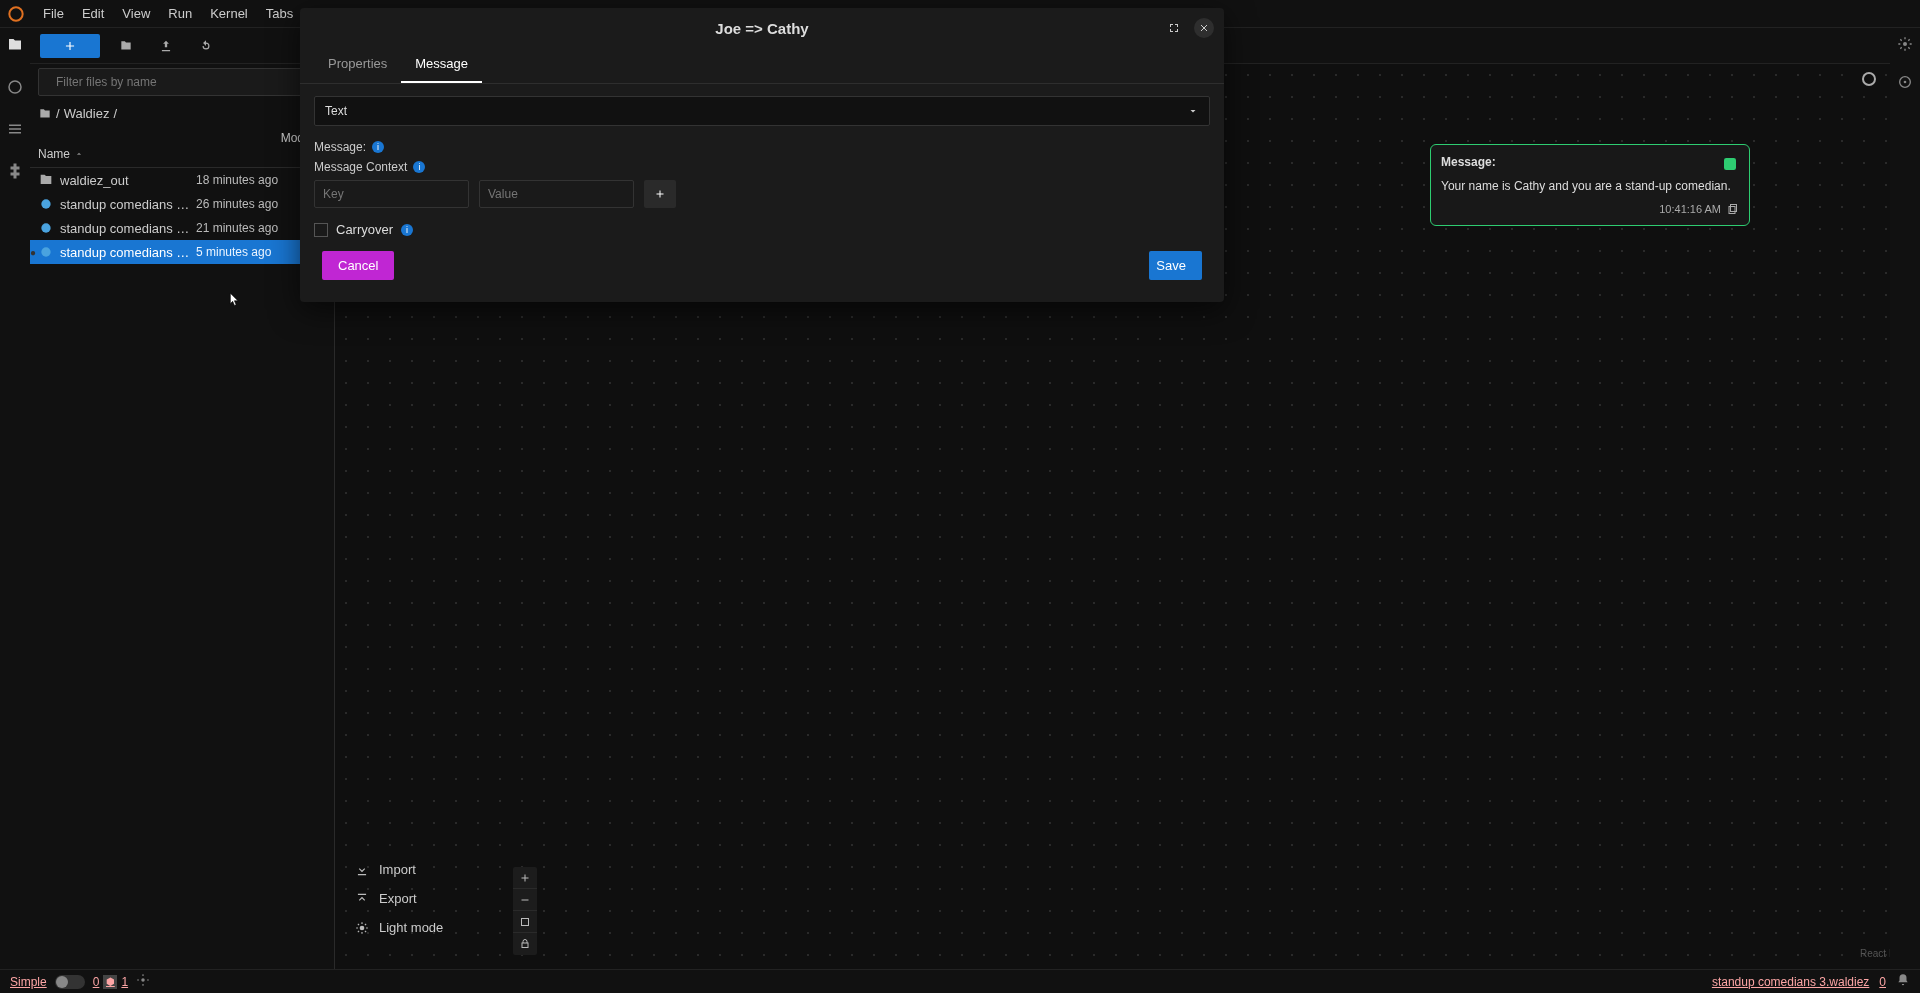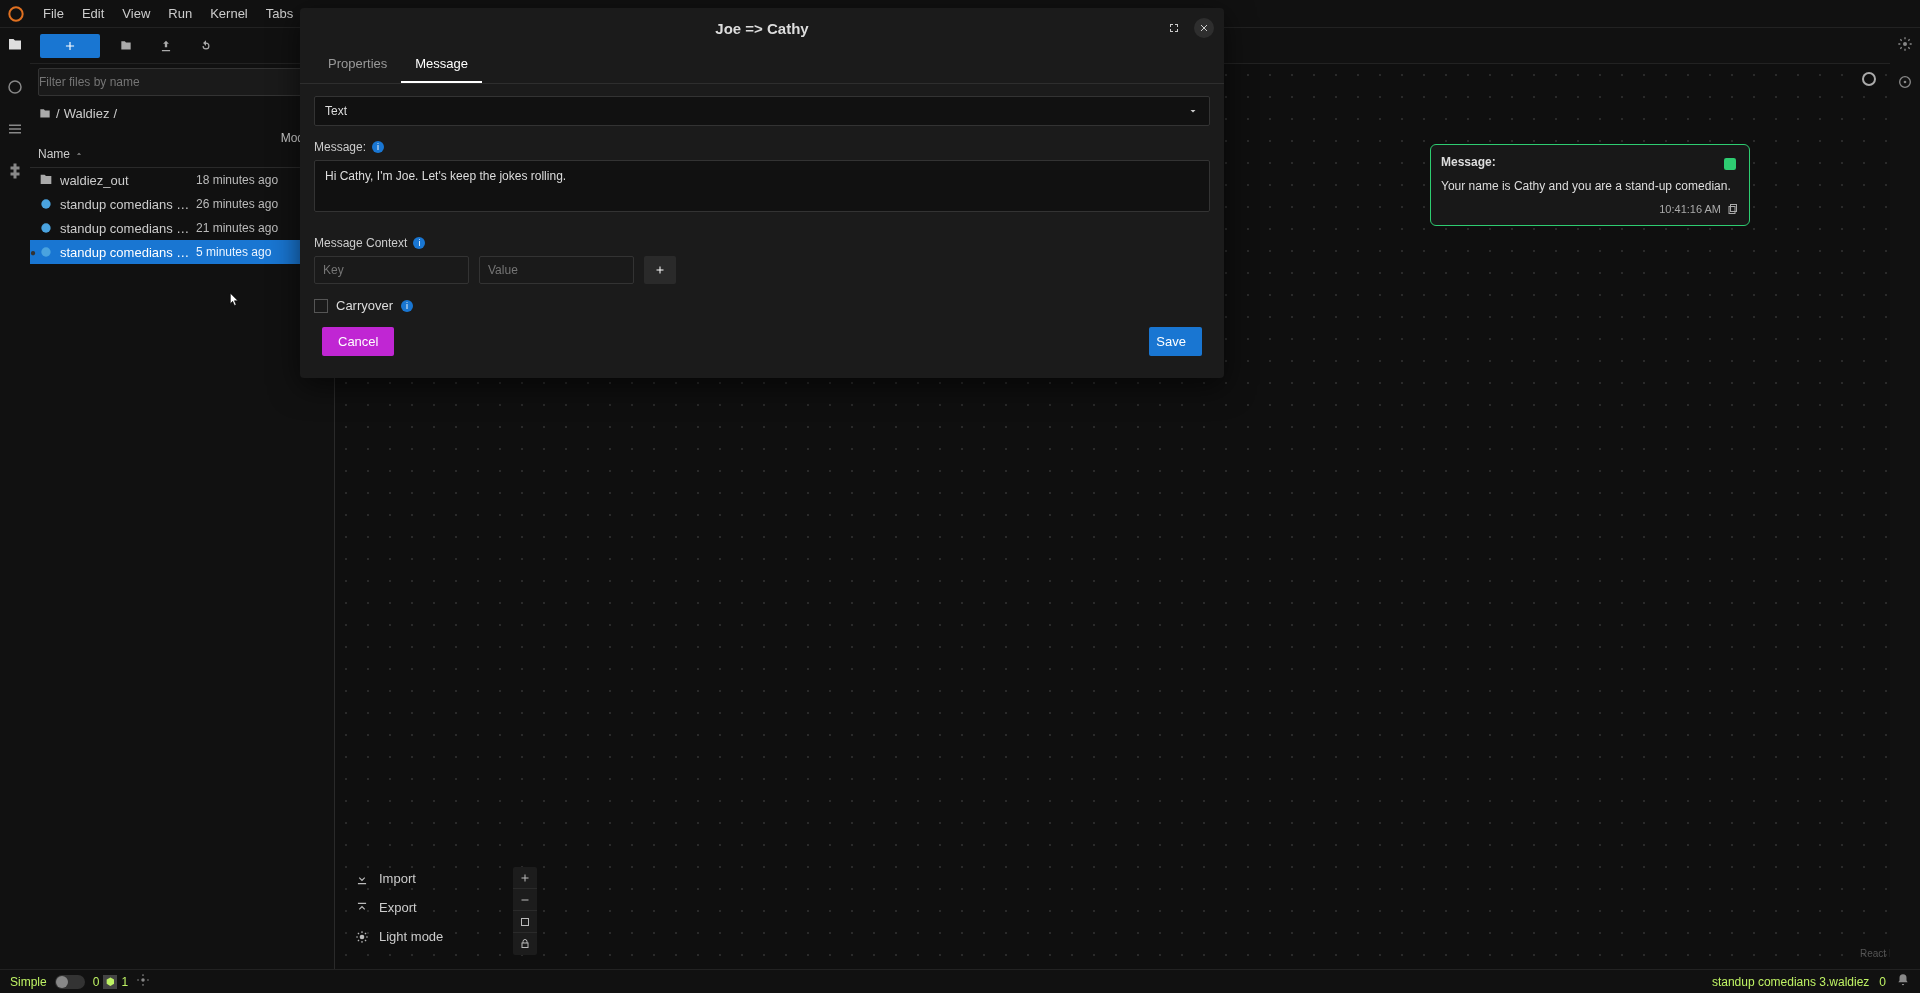--- a/index.html
+++ b/index.html
@@ -17,21 +17,21 @@
 .left-rail .active svg { fill: #ddd; }
 
 .toolbar .add-btn { width: 60px; height: 24px; background: #1976d2; border-radius: 2px; display:flex; align-items:center; justify-content:center; cursor:pointer; margin-left: 34px; }
 .toolbar .t-icon { width: 28px; height:24px; display:flex; align-items:center; justify-content:center; margin-left: 12px; cursor:pointer; }
 .toolbar svg { width:14px; height:14px; fill:#aaa; }
 
 
 .main-row { display:flex; height: calc(100% - 64px - 24px); }
 .sidebar { width: 335px; background: #111111; border-right: 1px solid #2a2a2a; display:flex; flex-direction:column; }
 .filter { margin: 4px 8px 6px 38px; position:relative; }
-.filter input { width: 100%; height: 28px; background: #1a1a1a; border: 1px solid #333; border-radius: 2px; padding: 0 28px 0 0; color: #ccc; font-size: 12px; }
+.filter input { width: 100%; height: 28px; background: #1a1a1a; border: 1px solid #333; border-radius: 2px; padding: 0 28px 0 17px; color: #ccc; font-size: 12px; }
 .filter .srch { position:absolute; right:8px; top:6px; }
 .filter .srch svg { width:14px; height:14px; fill:#888; }
 .breadcrumb { padding: 4px 8px 4px 38px; font-size:13px; color:#ccc; display:flex; align-items:center; gap:4px; }
 .breadcrumb svg { width:14px; height:14px; fill:#aaa; }
 .file-header { display:flex; padding: 6px 8px 6px 38px; font-size:12px; color:#ccc; border-bottom:1px solid #2a2a2a; }
 .file-header .col-name { flex:1; display:flex; align-items:center; gap:4px;margin-top:16px;}
 .file-header .col-mod { width:110px; text-align:right; }
 .file-list { flex:1; overflow:auto; }
 .file-row { display:flex; align-items:center; padding: 4px 8px 4px 30px; font-size:13px; color:#ccc; cursor:pointer; }
 .file-row .bullet { width:6px; text-align:center; color:#333; font-size:10px; margin-right:2px;}
@@ -42,35 +42,35 @@
 .file-row.selected .f-mod { color:#eaf4ff; }
 
 .canvas-wrap { flex:1; position:relative; background:#0f0f0f; }
 .canvas-dots { position:absolute; inset:0; background-image: radial-gradient(#2a2a2a 1px, transparent 1px); background-size: 22px 22px; background-position: 0 0; }
 .canvas-node { position:absolute; right:170px; top:80px; width:320px; background:#181818; border:1px solid #2ecc71; border-radius:6px; padding:10px; color:#ddd; font-size:12px;}
 .canvas-node .node-title { font-weight:600; margin-bottom:6px; display:flex; justify-content:space-between; align-items:flex-start;}
 .canvas-node .chip { width:18px;height:18px; }
 .canvas-node .timestamp { margin-top:10px; color:#aaa; font-size:11px; display:flex; justify-content:flex-end; gap:6px; align-items:center;}
 .reactflow-attr { position:absolute; right:10px; bottom:10px; font-size:10px; color:#555;}
 
-.canvas-sidebar { position:absolute; left:10px; bottom:18px; width:160px; background:transparent;text-align:center; }
+.canvas-sidebar { position:absolute; left:10px; bottom:27px; width:160px; background:transparent;text-align:center; }
 .canvas-sidebar .row { display:flex; align-items:center; gap:10px; padding:7px 10px; font-size:13px; color:#ccc; cursor:pointer; }
 .canvas-sidebar svg { width:14px;height:14px; fill:#bbb; }
 .canvas-controls { position:absolute; left:178px; bottom:14px; width:24px; background:#1c1c1c; border-radius:2px; display:flex; flex-direction:column; }
 .canvas-controls .cc { height:22px; display:flex; align-items:center; justify-content:center; border-bottom:1px solid #2a2a2a; cursor:pointer; }
 .canvas-controls .cc:last-child{border-bottom:none;}
 .canvas-controls svg { width:12px; height:12px; fill:#bbb; }
 
 
 .right-rail { width:30px; background:#111; display:flex; flex-direction:column; align-items:center; padding-top:8px; gap:18px;}
 .right-rail svg { width:16px;height:16px; fill:#888; cursor:pointer;}
 .top-right-circle { position:absolute; top:72px; right:44px; width:14px;height:14px; border:2px solid #aaa; border-radius:50%; }
 
 
-.statusbar { position:absolute; bottom:0; left:0; right:0; height:24px; background:#111; border-top:1px solid #222; display:flex; align-items:center; padding:0 10px; font-size:12px; color:#bef264; }
+.statusbar { position:absolute; bottom:0; left:0; right:0; height:24px; background:#111; border-top:1px solid #222; display:flex; align-items:center; padding:0 10px; font-size:12px; color:#fca5a5;text-decoration:underline; }
 .statusbar .grow { flex:1; }
 .toggle { width:30px; height:14px; background:#333; border-radius:8px; position:relative; margin:0 8px; }
 .toggle .knob { width:12px;height:12px; background:#888; border-radius:50%; position:absolute; top:1px; left:1px;}
 .kernel-box { width:14px;height:14px;background:#444; margin:0 4px; display:inline-flex; align-items:center; justify-content:center; font-size:10px;}
 .bell svg{width:14px;height:14px;fill:#888;}
 
 
 .modal { position:absolute; top:8px; left:300px; width:924px; background:#1b1b1b; border-radius:4px; box-shadow:0 8px 30px rgba(0,0,0,.6); color:#ddd; z-index:100; padding-bottom:12px;}
 .modal-header { height:40px; display:flex; align-items:center; justify-content:center; position:relative; font-size:15px; font-weight:600; }
 .modal-header .hicons { position:absolute; right:10px; top:10px; display:flex; gap:10px;}
@@ -354,21 +354,20 @@
       <span>Text</span>
       <svg viewBox="0 0 24 24">
           <path d="M7 10l5 5 5-5z"></path>
         </svg>
     </div>
 
     <div class="m-label">
         <span>Message:</span>
         <span class="info-dot">i</span>
       </div>
-    <textarea class="m-textarea" id="msg-ta" style="">Hi Cathy, I'm Joe. Let's keep the jokes rolling.</textarea>
 
     <div class="m-label">
         <span>Message Context</span>
         <span class="info-dot">i</span>
       </div>
     <div class="ctx-row">
       <input placeholder="Key" style="">
       <input placeholder="Value" style="">
       <div class="add">
           <svg viewBox="0 0 24 24">

